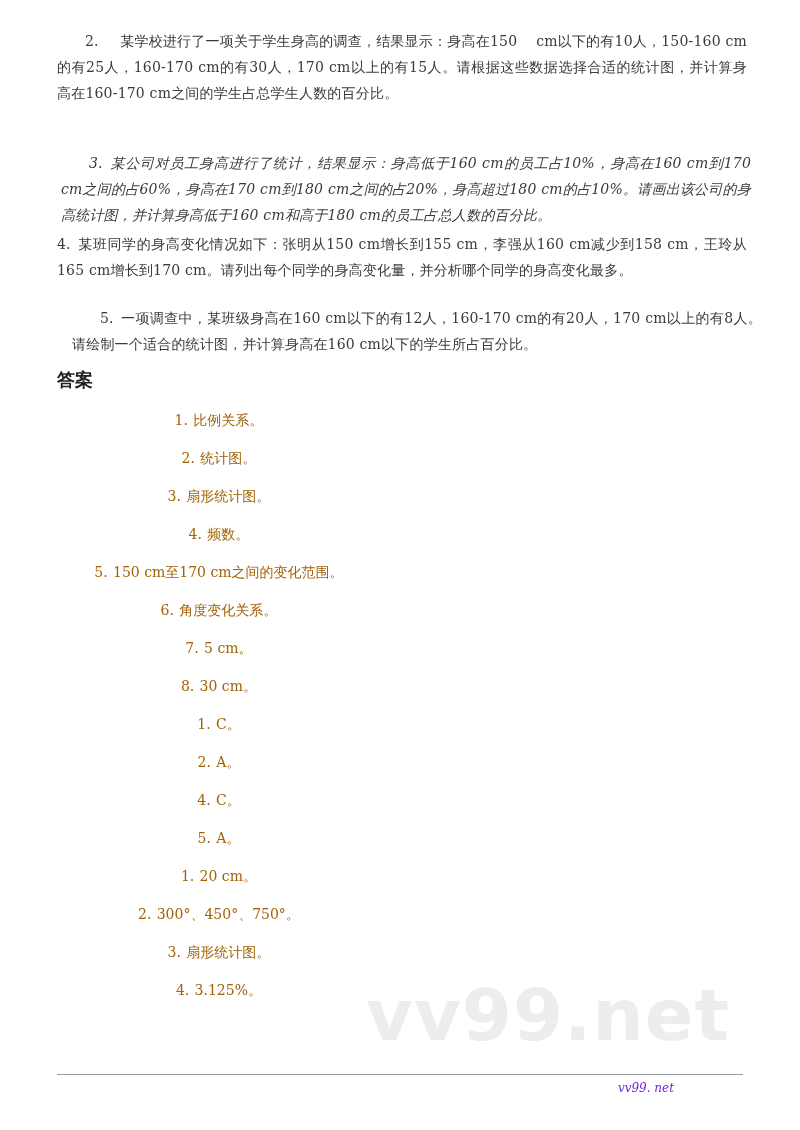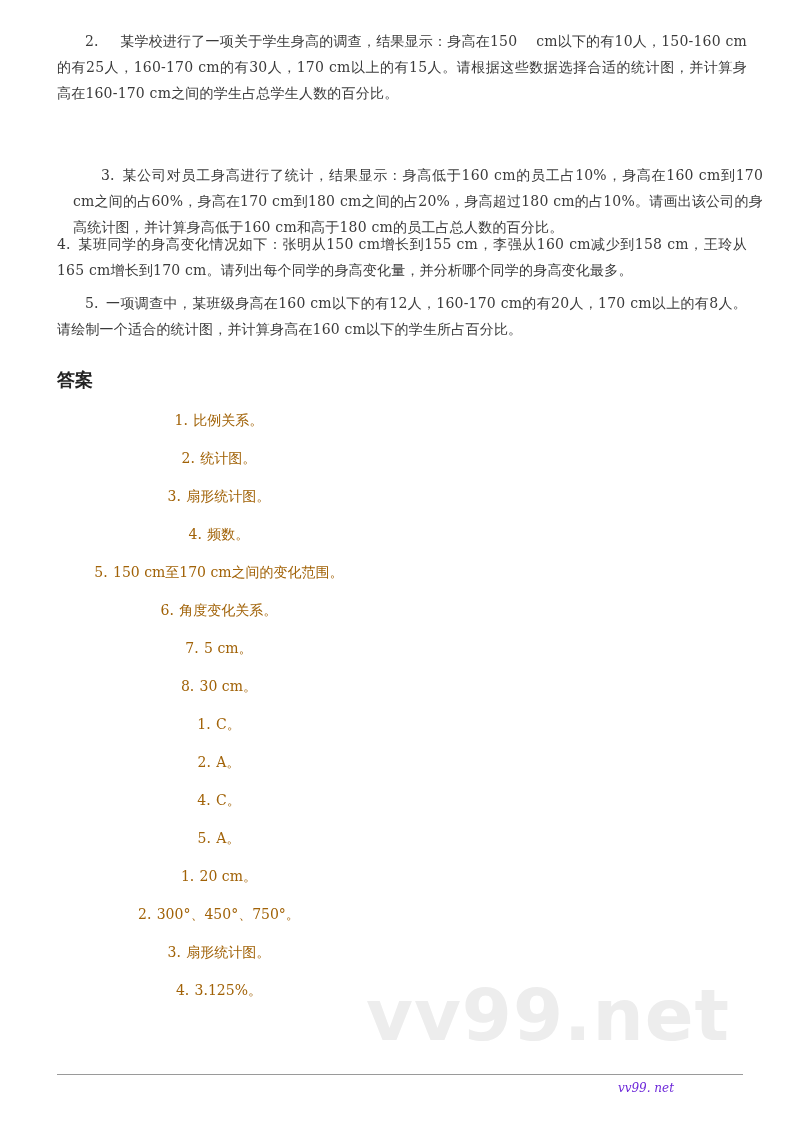--- a/index.html
+++ b/index.html
@@ -93,25 +93,25 @@
   </style>
 </head>
 <body>
 
 <div class="page">
 
   <div class="watermark">vv99.net</div>
 
   <p class="para indent" style="top:28px; margin:0;"><span>2.</span>  <span>某学校进行了一项关于学生身高的调查，结果显示：身高在150　 cm以下的有10人，150-160 cm的有25人，160-170 cm的有30人，170 cm以上的有15人。请根据这些数据选择合适的统计图，并计算身高在160-170 cm之间的学生占总学生人数的百分比。</span></p>
 
-  <p class="para indent" style="top:146px; margin:16px;"><span>3.</span> <span>某公司对员工身高进行了统计，结果显示：身高低于160 cm的员工占10%，身高在160 cm到170 cm之间的占60%，身高在170 cm到180 cm之间的占20%，身高超过180 cm的占10%。请画出该公司的身高统计图，并计算身高低于160 cm和高于180 cm的员工占总人数的百分比。</span></p>
+  <p class="para indent" style="top:146px; margin:4px;font-style:italic;"><span>3.</span> <span>某公司对员工身高进行了统计，结果显示：身高低于160 cm的员工占10%，身高在160 cm到170 cm之间的占60%，身高在170 cm到180 cm之间的占20%，身高超过180 cm的占10%。请画出该公司的身高统计图，并计算身高低于160 cm和高于180 cm的员工占总人数的百分比。</span></p>
 
   <p class="para" style="top:231px; margin:0;"><span>4.</span> <span>某班同学的身高变化情况如下：张明从150 cm增长到155 cm，李强从160 cm减少到158 cm，王玲从165 cm增长到170 cm。请列出每个同学的身高变化量，并分析哪个同学的身高变化最多。</span></p>
 
-  <p class="para indent" style="top:290px; margin:0;"><span>5.</span> <span>一项调查中，某班级身高在160 cm以下的有12人，160-170 cm的有20人，170 cm以上的有8人。请绘制一个适合的统计图，并计算身高在160 cm以下的学生所占百分比。</span></p>
+  <p class="para indent" style="top:290px; margin:15px;"><span>5.</span> <span>一项调查中，某班级身高在160 cm以下的有12人，160-170 cm的有20人，170 cm以上的有8人。请绘制一个适合的统计图，并计算身高在160 cm以下的学生所占百分比。</span></p>
 
   <div class="heading">答案</div>
 
   <ul class="answers">
     <li><span class="num">1.</span><span>比例关系。</span></li>
     <li><span class="num">2.</span><span>统计图。</span></li>
     <li><span class="num">3.</span><span>扇形统计图。</span></li>
     <li><span class="num">4.</span><span>频数。</span></li>
     <li><span class="num">5.</span><span>150 cm至170 cm之间的变化范围。</span></li>
     <li><span class="num">6.</span><span>角度变化关系。</span></li>

